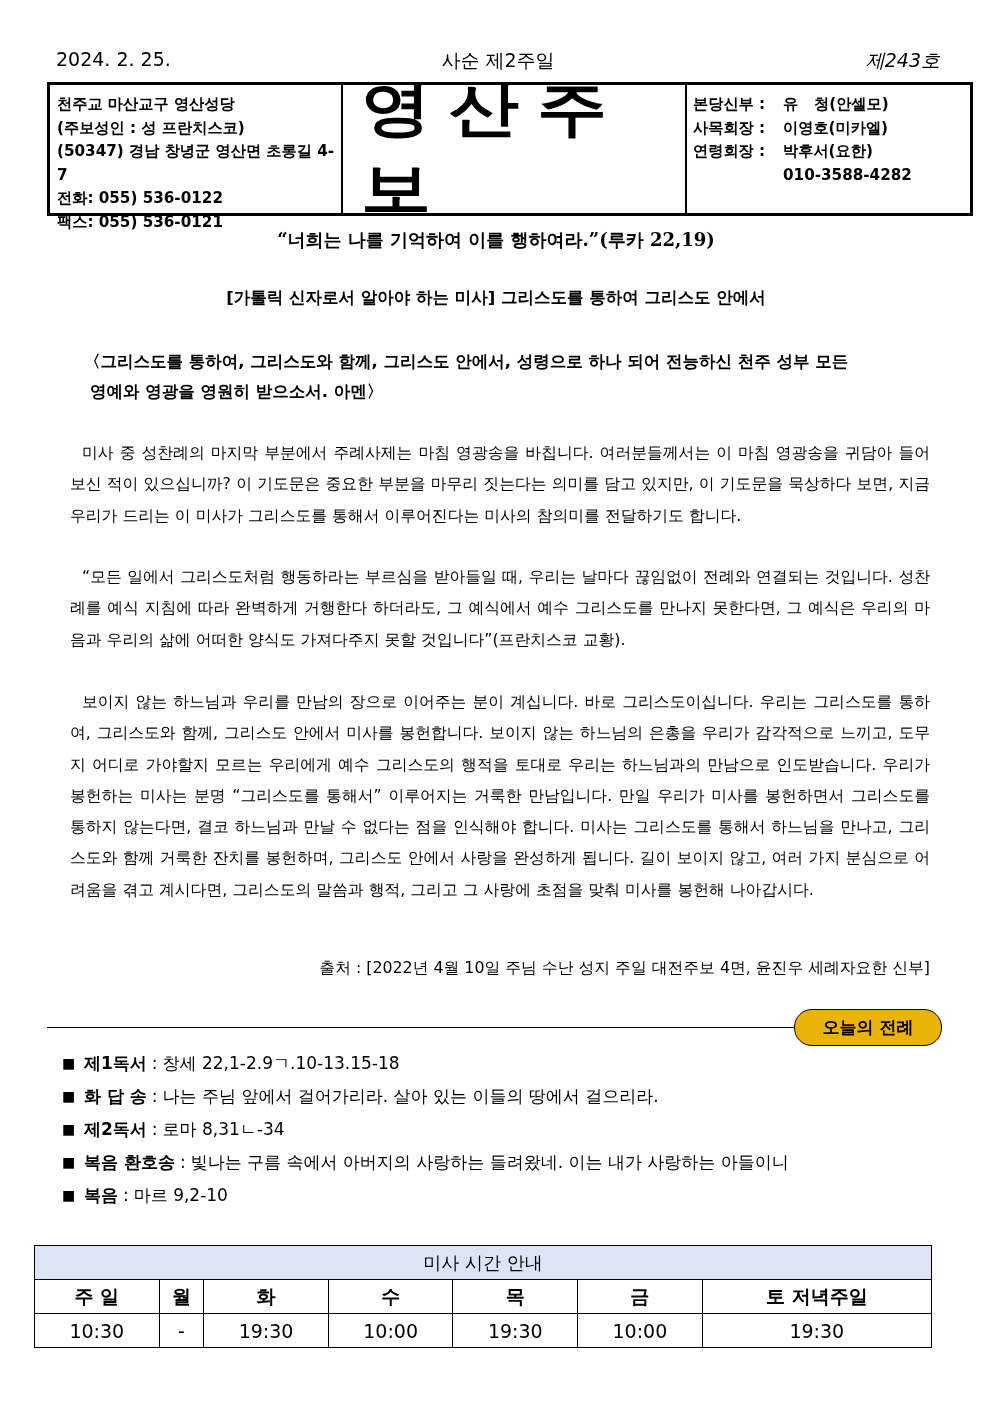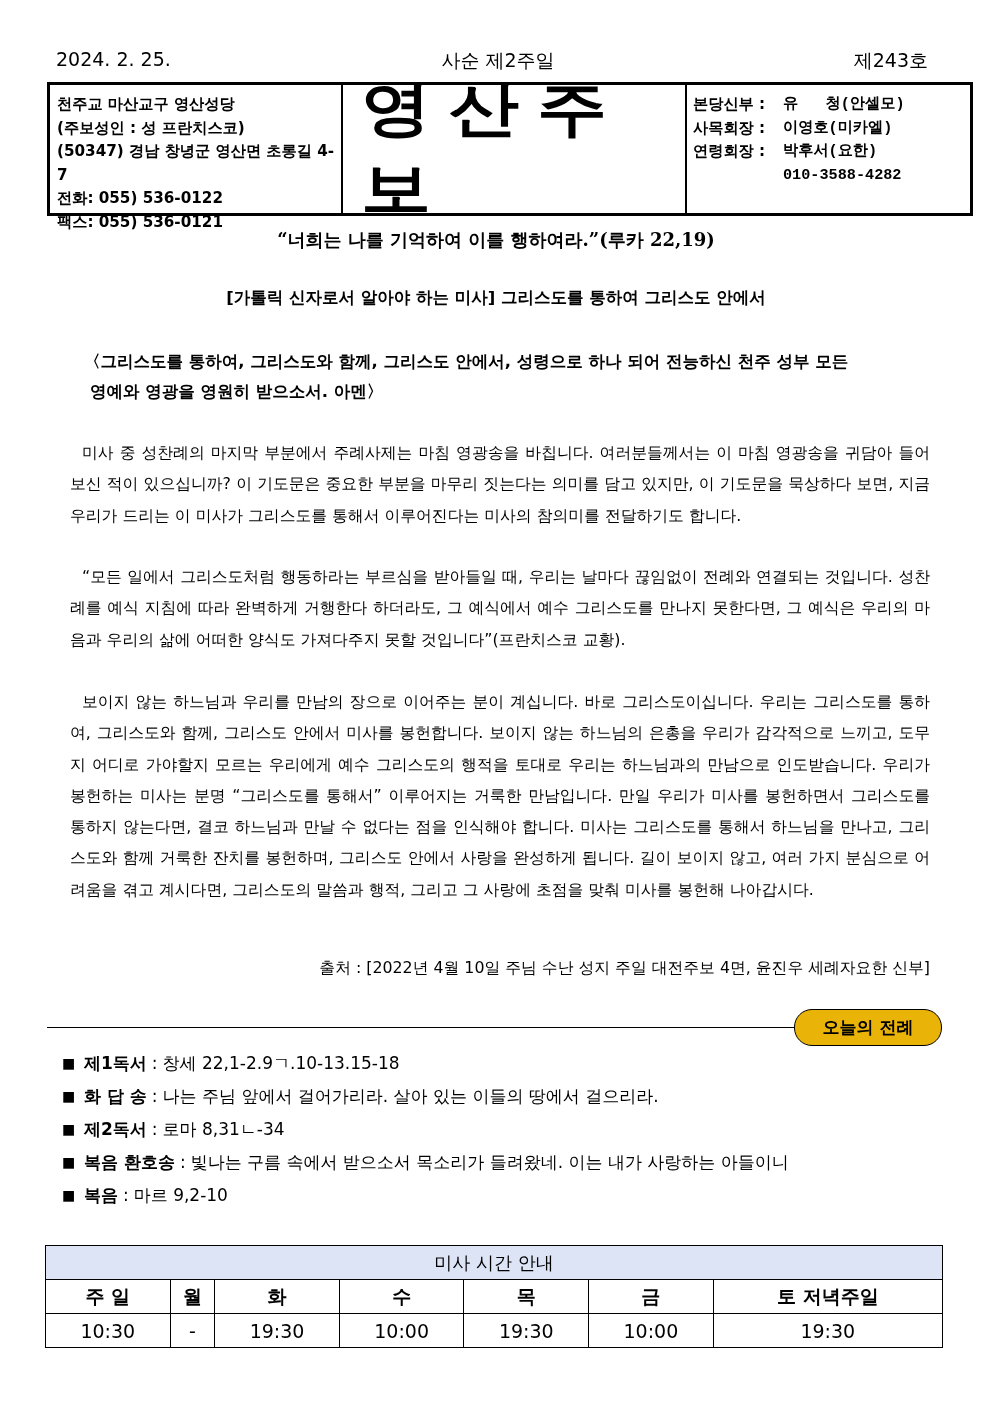--- a/index.html
+++ b/index.html
@@ -2,30 +2,30 @@
 <html><head>
 <meta charset="utf-8">
 <style>
   * { box-sizing: border-box; margin: 0; padding: 0; }
   html, body { width: 992px; height: 1403px; background: #ffffff; }
   body { position: relative; font-family: "DejaVu Sans", "Liberation Sans", sans-serif; color: #000; overflow: hidden; }
 
   .topline { position: absolute; top: 48px; left: 56px; right: 52px; height: 30px; font-size: 19px; }
   .topline .date { position: absolute; left: 0; top: 0; }
   .topline .week { position: absolute; left: 0; right: 0; top: 0; text-align: center; }
-  .topline .issue { position: absolute; right: 12px; top: 0; }
+  .topline .issue { position: absolute; right: 0; top: 0; font-style: italic; }
 
   .masthead { position: absolute; top: 82px; left: 47px; width: 926px; height: 134px; border: 3px solid #000; display: flex; }
   .masthead .left { width: 293px; border-right: 2px solid #000; padding: 8px 0 0 7px; font-size: 15.2px; line-height: 23.6px; font-weight: bold; }
   .masthead .center { width: 344px; border-right: 2px solid #000; display: flex; align-items: center; justify-content: center; }
   .masthead .center .title { font-family: "DejaVu Serif", "Liberation Serif", serif; font-size: 70px; font-weight: bold; letter-spacing: 18px; padding-left: 18px; transform: scaleY(0.85); }
   .masthead .right { flex: 1; padding: 8px 0 16px 6px; font-size: 15.2px; line-height: 23.6px; font-weight: bold; }
   .masthead .right .row { display: flex; }
   .masthead .right .lbl { width: 88px; }
-  .masthead .right .val { padding-left: 2px; font-family: Liberation Mono, monospace; }
+  .masthead .right .val { padding-left: 2px; }
 
   .quote { position: absolute; top: 228px; left: 0; right: 0; text-align: center; font-family: "DejaVu Serif", "Liberation Serif", serif; font-size: 18px; font-weight: bold; }
   .heading { position: absolute; top: 287px; left: 0; right: 0; text-align: center; font-size: 16.5px; font-weight: bold; }
   .doxology { position: absolute; top: 347px; left: 84px; width: 840px; font-size: 16.5px; font-weight: bold; line-height: 30px; }
   .doxology .l2 { padding-left: 6px; }
 
   .para { position: absolute; left: 70px; width: 860px; font-size: 15.8px; line-height: 31.3px; text-align: justify; text-align-last: left; }
   .para.p1 { top: 437px; }
   .para.p2 { top: 561px; }
   .para.p3 { top: 686px; }
@@ -36,21 +36,21 @@
   .liturgy-rule { position: absolute; top: 1027px; left: 47px; width: 750px; border-top: 1.5px solid #000; }
   .liturgy-pill { position: absolute; top: 1009px; left: 794px; width: 148px; height: 37px; border: 1.5px solid #000; border-radius: 18px; display: flex; align-items: center; justify-content: center; font-size: 17px; font-weight: bold; background: #eab308; }
 
   .readings { position: absolute; top: 1047px; left: 62px; width: 880px; font-size: 17px; line-height: 33px; }
   .readings .item { display: flex; }
   .readings .bullet { width: 22px; font-size: 14px; }
   .readings .lbl { font-weight: bold; white-space: pre; }
   .readings .sep { padding: 0 5px; }
   .readings .cont { padding-left: 152px; }
 
-  .mass-table { position: absolute; top: 1245px; left: 45px; width: 898px; border-collapse: collapse; }
+  .mass-table { position: absolute; top: 1245px; left: 34px; width: 898px; border-collapse: collapse; }
   .mass-table td, .mass-table th { border: 1.5px solid #000; text-align: center; height: 34px; font-size: 18px; }
   .mass-table .caption-cell { background: #dde4f6; font-weight: normal; font-size: 18px; }
   .mass-table .day { font-weight: bold; font-size: 19px; }
   .mass-table .time { font-size: 19px; }
 </style>
 </head>
 <body>
 
 <div class="topline">
   <span class="date">2024. 2. 25.</span>
@@ -123,21 +123,21 @@
   <div class="item">
     <span class="bullet">■</span>
     <span class="lbl">제2독서</span>
       <span class="sep">:</span>
     <span>로마 8,31ㄴ-34</span>
   </div>
   <div class="item">
     <span class="bullet">■</span>
     <span class="lbl">복음 환호송</span>
       <span class="sep">:</span>
-    <span>빛나는 구름 속에서 받으소서 목소리가 들려왔네. 이는 내가 사랑하는 아들이니</span>
+    <span>빛나는 구름 속에서 아버지의 사랑하는 들려왔네. 이는 내가 사랑하는 아들이니</span>
   </div>
   <div class="item">
     <span class="bullet">■</span>
     <span class="lbl">복음</span>
       <span class="sep">:</span>
     <span>마르 9,2-10</span>
   </div>
 </div>
 
 <table class="mass-table">

